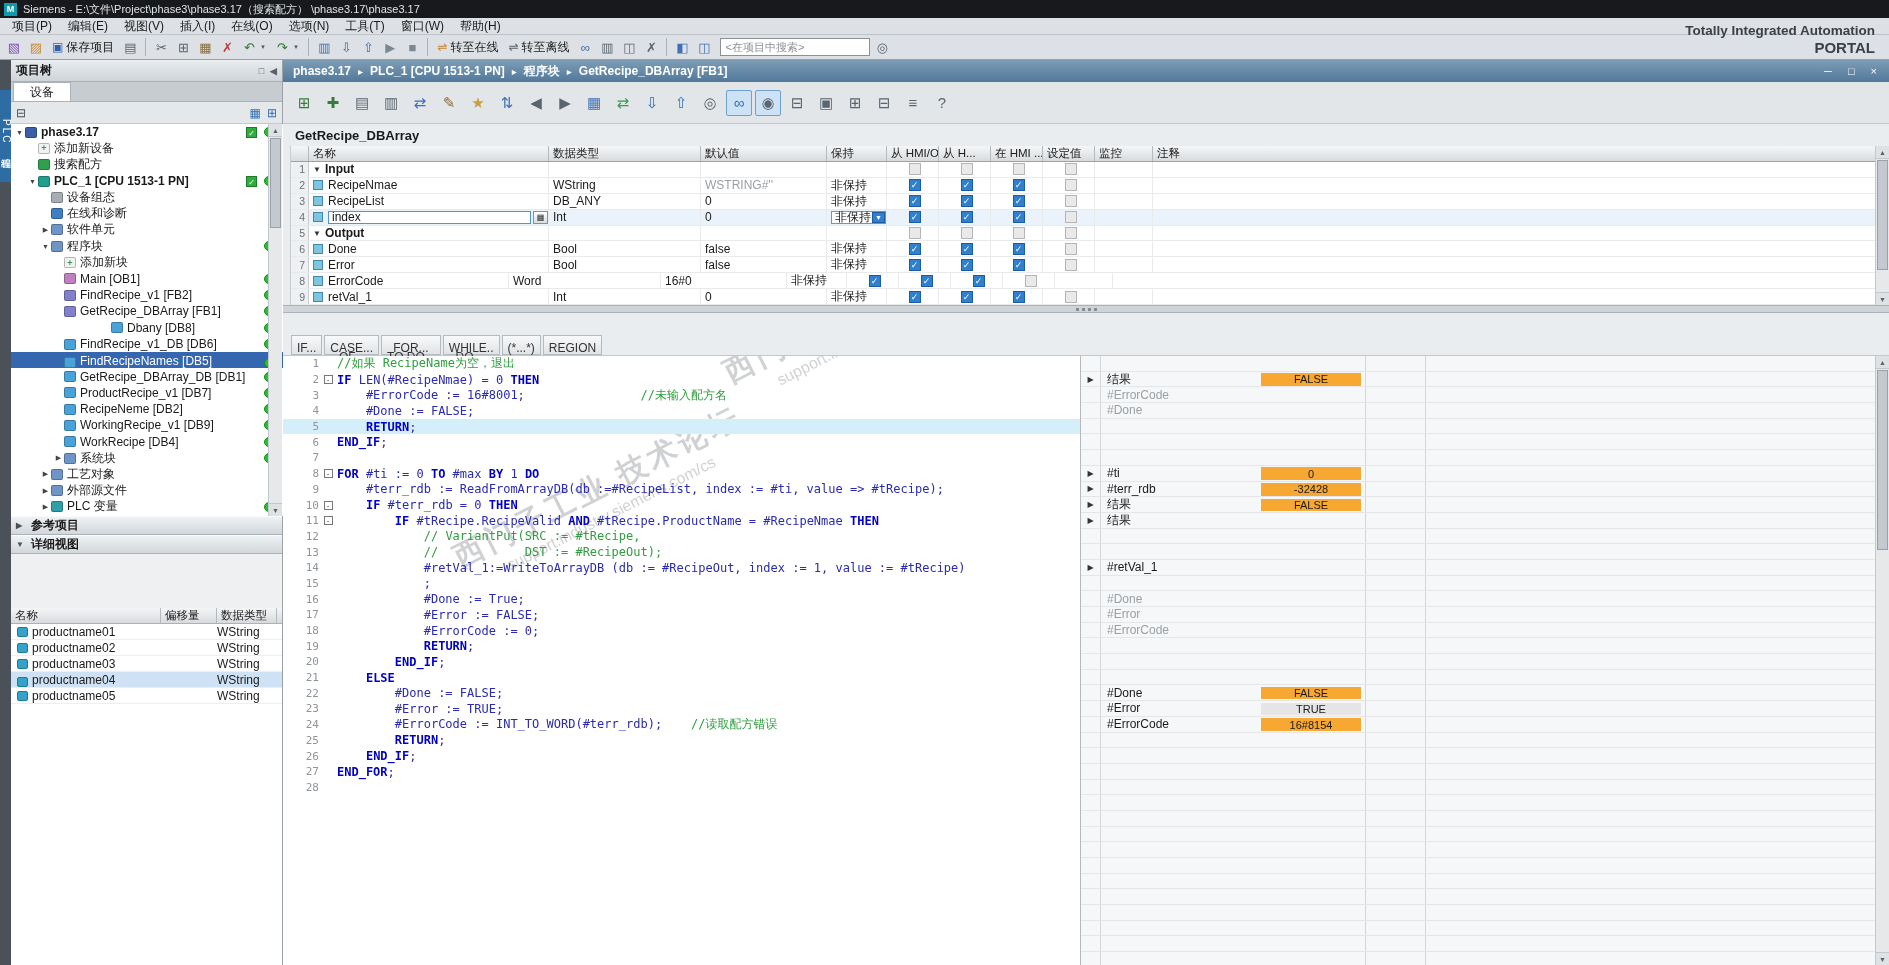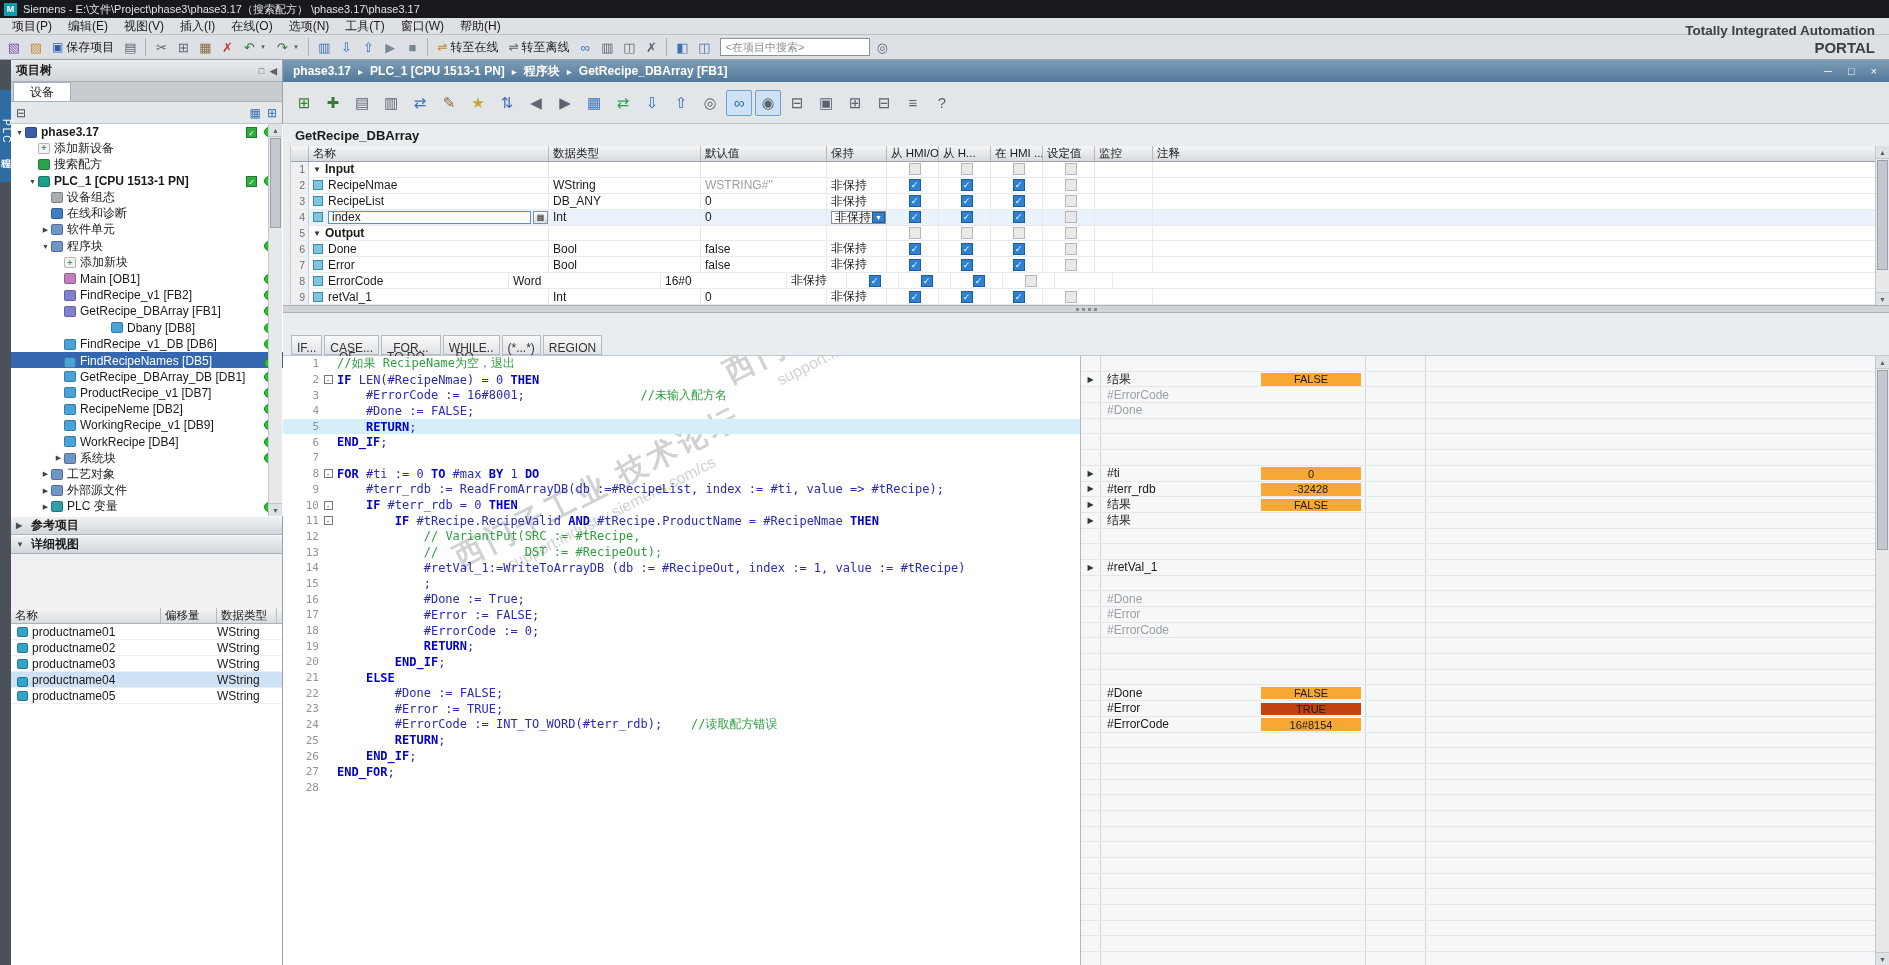--- a/index.html
+++ b/index.html
@@ -1035,21 +1035,21 @@
               <span>#Done</span>
               <span class="m-val" style="background: rgb(247, 168, 50);">FALSE</span>
             </div>
             <div class="m-g"></div>
             <div class="m-rest"></div>
           </div>
           <div class="mrow">
             <span class="m-arrow"></span>
             <div class="m-nv">
               <span>#Error</span>
-              <span class="m-val" style="background: #c2410c;">TRUE</span>
+              <span class="m-val" style="background: #e5e5e5;">TRUE</span>
             </div>
             <div class="m-g"></div>
             <div class="m-rest"></div>
           </div>
           <div class="mrow">
             <span class="m-arrow"></span>
             <div class="m-nv">
               <span>#ErrorCode</span>
               <span class="m-val" style="background: rgb(247, 168, 50);">16#8154</span>
             </div>

